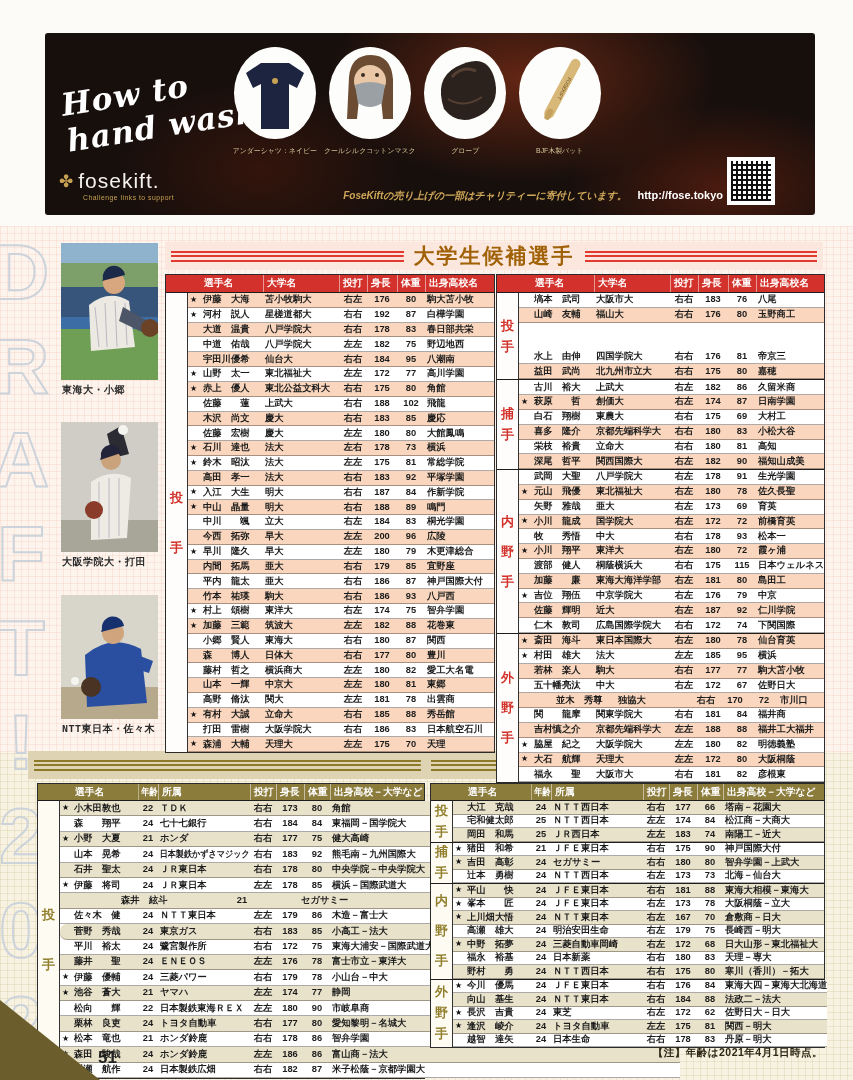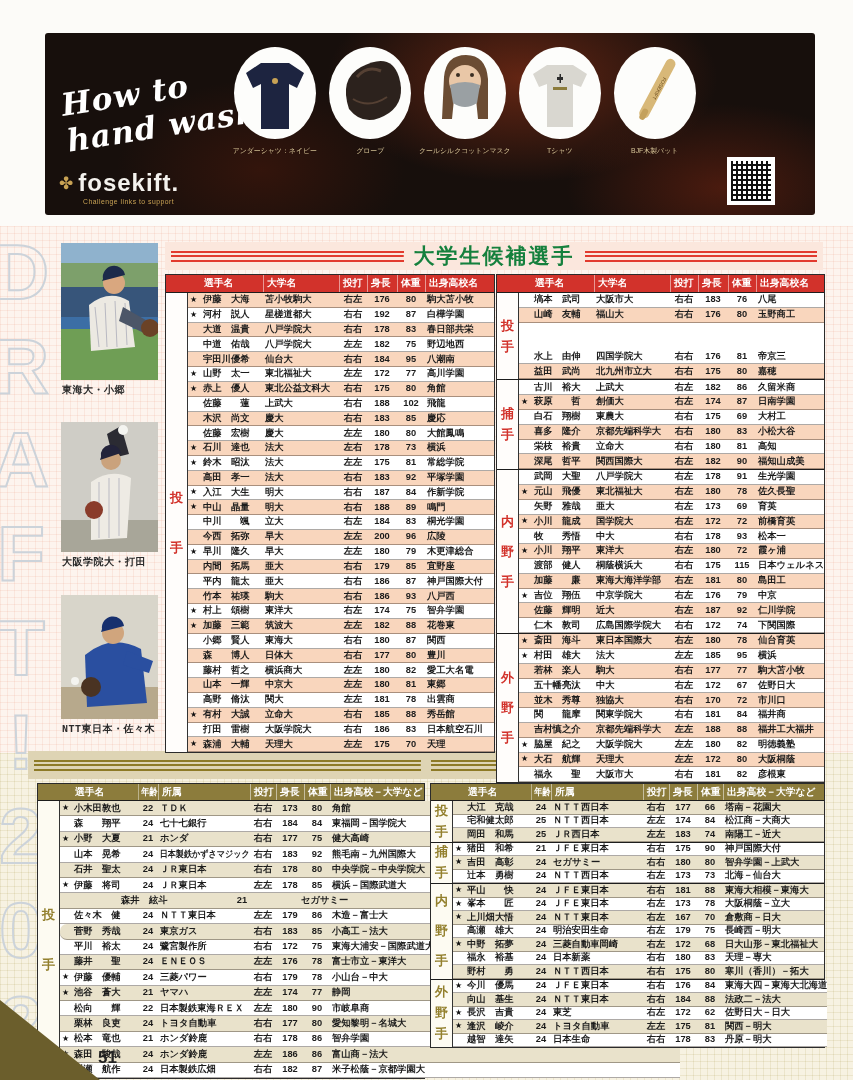--- a/index.html
+++ b/index.html
@@ -30,21 +30,21 @@
     font-family:"DejaVu Serif","Liberation Serif",serif; font-style:italic; font-weight:bold;
     font-size:31px; line-height:36px; transform:rotate(-9deg); letter-spacing:1px; }
   .products { position:absolute; left:188px; top:14px; display:flex; gap:11px; }
   .product { width:84px; display:flex; flex-direction:column; align-items:center; }
   .pimg { width:82px; height:92px; border-radius:50%; background:#fdfdfb; overflow:hidden;
     display:flex; align-items:center; justify-content:center; }
   .plabel { margin-top:7px; font-size:7.5px; color:#d6c497; white-space:nowrap; transform:scale(.92); }
   .logo { position:absolute; left:14px; top:136px; }
   .logo-row { display:flex; align-items:center; gap:5px; }
   .logo-mark { color:#c8a254; font-size:17px; line-height:17px; }
-  .logo-text { color:#f4f2ee; font-weight:bold; font-size:24px; letter-spacing:1px; }
+  .logo-text { color:#f4f2ee; font-weight:normal; font-size:21px; letter-spacing:1px; }
   .logo-sub { color:#c8a254; font-size:6.8px; letter-spacing:.5px; margin-left:24px; margin-top:1px; }
   .charity { position:absolute; left:258px; top:152px; width:420px; text-align:right; white-space:nowrap; }
   .charity .ctext { color:#cfa85a; font-size:10px; font-style:italic; font-weight:bold; }
   .charity .curl { color:#ffffff; font-size:11px; font-weight:bold; margin-left:6px; font-style:normal; }
   .qr { position:absolute; left:682px; top:124px; width:48px; height:48px; background:#fff; padding:4px; }
   .qr-inner { width:100%; height:100%;
     background-image:repeating-linear-gradient(0deg,#111 0 2px,transparent 2px 5px),
                      repeating-linear-gradient(90deg,#111 0 2px,transparent 2px 5px); }
 
   
@@ -57,21 +57,21 @@
   .photo svg { display:block; width:100%; height:100%; }
   .caption { font-size:10px; font-weight:bold; color:#2b2b2b; margin:3px 0 0 1px; letter-spacing:.5px; }
   .ph1 { height:137px; } .ph2 { height:130px; margin-top:25px; } .ph3 { height:124px; margin-top:26px; }
 
   
   .band { position:absolute; height:28px; display:flex; align-items:center; gap:10px; padding:0 6px; }
   .band .lines { flex:1; height:11px; border-top:2px solid; border-bottom:2px solid;
     background:linear-gradient(currentColor,currentColor) center/100% 2px no-repeat; }
   .band .btitle { font-size:21px; font-weight:bold; letter-spacing:2px; white-space:nowrap; }
   .band-top { left:165px; top:242px; width:658px; background:#fbe7dd; color:#e23a2e; }
-  .band-top .btitle { color:#15803d; }
+  .band-top .btitle { color:#a16207; }
   .band-bottom { left:28px; top:751px; width:795px; background:#ded4b4; color:#8d7a26; }
   .band-bottom .btitle { color:#8d7a26; }
 
   
   .jtable { position:absolute; border:1.5px solid #2b2b2b; background:#fff; }
   .thead { display:flex; font-weight:bold; color:#fff; }
   .t-red .thead { background:#d2322b; }
   .t-olive .thead { background:#8c7c3c; }
   .thead .cat-sp { width:22px; flex:none; }
   .thead .hrow { flex:1; display:grid; }
@@ -131,48 +131,38 @@
           <svg viewBox="0 0 82 92">
               <path d="M27 16 h28 l15 10 -7 15 -8 -4 v45 h-28 v-45 l-8 4 -7 -15 z" fill="#1d2440"></path>
               <circle cx="41" cy="34" r="3" fill="#c8a254"></circle>
             </svg>
         </div>
         <div class="plabel">アンダーシャツ：ネイビー</div>
       </div>
       <div class="product">
         <div class="pimg">
           <svg viewBox="0 0 82 92">
-              <path d="M20 62 q-10 -30 12 -42 q30 -16 38 10 q7 24 -10 36 q-24 16 -40 -4 z" fill="#2c221d"></path>
-              <path d="M28 30 q10 -12 24 -6" stroke="#554033" stroke-width="3" fill="none"></path>
-              <path d="M24 52 q16 10 34 -2" stroke="#554033" stroke-width="2" fill="none"></path>
-            </svg>
-        </div>
-        <div class="plabel">グローブ</div>
-      </div>
-      <div class="product">
-        <div class="pimg">
-          <svg viewBox="0 0 82 92">
               <path d="M20 30 q2 -22 22 -22 q20 0 22 24 v40 h-10 l-2 -20 h-22 l-2 20 h-10 z" fill="#6b4c33"></path>
               <circle cx="41" cy="34" r="16" fill="#e9c7a7"></circle>
               <path d="M26 38 q15 -6 30 0 l-3 18 q-12 8 -24 0 z" fill="#9aa0a3"></path>
               <circle cx="34" cy="28" r="2" fill="#3a2d22"></circle>
               <circle cx="48" cy="28" r="2" fill="#3a2d22"></circle>
             </svg>
         </div>
         <div class="plabel">クールシルクコットンマスク</div>
       </div>
       <div class="product">
         <div class="pimg">
           <svg viewBox="0 0 82 92">
-              <path d="M28 18 h26 l14 9 -6 13 -8 -3 v43 h-26 v-43 l-8 3 -6 -13 z" fill="#d9d7d0"></path>
-              <path d="M38 30 h6 v3 h-6 z M40.5 27 h1.5 v9 h-1.5 z" fill="#2b2b2b"></path>
-              <rect x="34" y="40" width="14" height="3" fill="#8c7c3c"></rect>
+              <path d="M20 62 q-10 -30 12 -42 q30 -16 38 10 q7 24 -10 36 q-24 16 -40 -4 z" fill="#2c221d"></path>
+              <path d="M28 30 q10 -12 24 -6" stroke="#554033" stroke-width="3" fill="none"></path>
+              <path d="M24 52 q16 10 34 -2" stroke="#554033" stroke-width="2" fill="none"></path>
             </svg>
         </div>
-        <div class="plabel">Tシャツ</div>
+        <div class="plabel">グローブ</div>
       </div>
       <div class="product">
         <div class="pimg">
           <svg viewBox="0 0 82 92">
               <g transform="rotate(28 41 46)">
                 <rect x="36" y="8" width="10" height="66" rx="5" fill="#d8b878"></rect>
                 <rect x="38" y="64" width="6" height="12" rx="3" fill="#c4a15c"></rect>
                 <text x="41" y="40" font-size="5" text-anchor="middle" fill="#6b4c1e" transform="rotate(90 41 40)">FOSEKIFT</text>
               </g>
             </svg>
@@ -182,20 +172,24 @@
     </div>
 
     <div class="logo">
       <div class="logo-row">
         <span class="logo-mark">✤</span>
         <span class="logo-text">fosekift.</span>
       </div>
       <div class="logo-sub">Challenge links to support</div>
     </div>
 
+    <div class="charity">
+      <span class="ctext">FoseKiftの売り上げの一部はチャリティーに寄付しています。</span>
+      <span class="curl">http://fose.tokyo</span>
+    </div>
 
     <div class="qr">
         <div class="qr-inner"></div>
       </div>
   </div>
 
   <div class="watermark">DRAFT!2020</div>
 
   <div class="photos">
     <div class="photo ph1">
@@ -820,21 +814,21 @@
           </div>
           <div class="trow" style="grid-template-columns: 13px 62px 76px 28px 30px 28px 1fr;">
             <div class="cell star"></div>
             <div class="cell fit">五十幡亮汰</div>
             <div class="cell fit">中大</div>
             <div class="cell ctr">右左</div>
             <div class="cell ctr">172</div>
             <div class="cell ctr">67</div>
             <div class="cell fit">佐野日大</div>
           </div>
-          <div class="trow alt" style="grid-template-columns: 13px 62px 76px 28px 30px 28px 1fr;">
+          <div class="trow alt" style="grid-template-columns: 13px 62px 76px 28px 30px 28px 1fr; padding-left: 22px;">
             <div class="cell star"></div>
             <div class="cell fit">並木　秀尊</div>
             <div class="cell fit">独協大</div>
             <div class="cell ctr">右右</div>
             <div class="cell ctr">170</div>
             <div class="cell ctr">72</div>
             <div class="cell fit">市川口</div>
           </div>
           <div class="trow" style="grid-template-columns: 13px 62px 76px 28px 30px 28px 1fr;">
             <div class="cell star"></div>
@@ -1310,17 +1304,18 @@
             <div class="cell fit">日本生命</div>
             <div class="cell ctr">右右</div>
             <div class="cell ctr">178</div>
             <div class="cell ctr">83</div>
             <div class="cell fit">丹原－明大</div>
           </div>
         </div>
       </div>
     </div>
 
+  <div class="note">【注】年齢は2021年4月1日時点。</div>
 
   <div class="corner-tri"></div>
   <div class="page-num">51</div>
 
 </div>
 
 </body></html>

